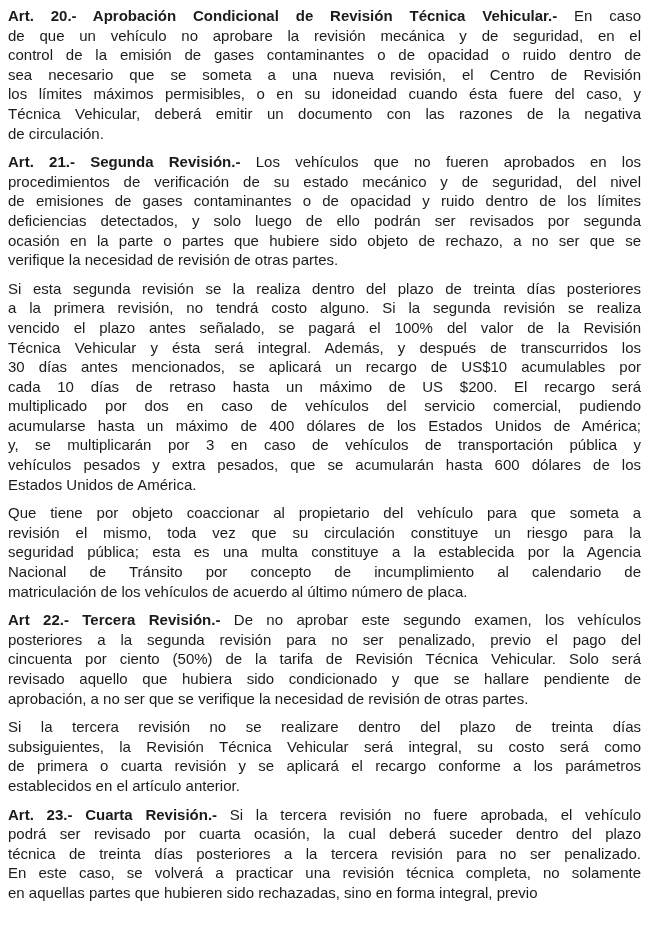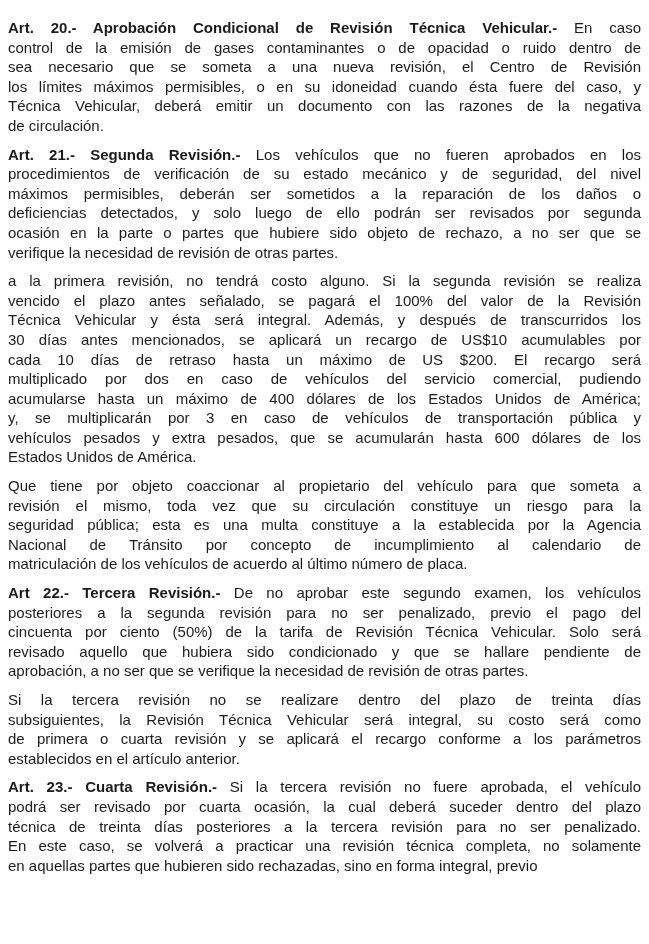--- a/index.html
+++ b/index.html
@@ -14,21 +14,20 @@
   }
   .page {
     box-sizing: border-box;
     width: 649px;
     height: 792px;
     padding: 6px 8px 0 8px;
     background: #ffffff;
     font-family: "Liberation Sans", "DejaVu Sans", sans-serif;
     font-size: 15px;
     color: #1b1b1b;
-    margin-top: 12px;
     -webkit-font-smoothing: antialiased;
   }
   .para {
     margin: 0 0 9px 0;
   }
   .line {
     line-height: 19.6px;
     text-align: justify;
     text-align-last: justify;
     white-space: normal;
@@ -40,35 +39,37 @@
     font-weight: bold;
   }
 </style>
 </head>
 <body>
 
 <div class="page">
   <div id="doc">
       <div class="para">
         <div class="line"><b>Art. 20.- Aprobación Condicional de Revisión Técnica Vehicular.-</b> En caso</div>
+        <div class="line">de que un vehículo no aprobare la revisión mecánica y de seguridad, en el</div>
         <div class="line">control de la emisión de gases contaminantes o de opacidad o ruido dentro de</div>
         <div class="line">sea necesario que se someta a una nueva revisión, el Centro de Revisión</div>
         <div class="line">los límites máximos permisibles, o en su idoneidad cuando ésta fuere del caso, y</div>
         <div class="line">Técnica Vehicular, deberá emitir un documento con las razones de la negativa</div>
         <div class="line last">de circulación.</div>
       </div>
       <div class="para">
         <div class="line"><b>Art. 21.- Segunda Revisión.-</b> Los vehículos que no fueren aprobados en los</div>
         <div class="line">procedimientos de verificación de su estado mecánico y de seguridad, del nivel</div>
-        <div class="line">máximos permisibles, deberán ser sometidos a la reparación de los daños o</div>
+        <div class="line">de emisiones de gases contaminantes o de opacidad y ruido dentro de los límites</div>
         <div class="line">deficiencias detectados, y solo luego de ello podrán ser revisados por segunda</div>
         <div class="line">ocasión en la parte o partes que hubiere sido objeto de rechazo, a no ser que se</div>
         <div class="line last">verifique la necesidad de revisión de otras partes.</div>
       </div>
       <div class="para">
+        <div class="line">Si esta segunda revisión se la realiza dentro del plazo de treinta días posteriores</div>
         <div class="line">a la primera revisión, no tendrá costo alguno. Si la segunda revisión se realiza</div>
         <div class="line">vencido el plazo antes señalado, se pagará el 100% del valor de la Revisión</div>
         <div class="line">Técnica Vehicular y ésta será integral. Además, y después de transcurridos los</div>
         <div class="line">30 días antes mencionados, se aplicará un recargo de US$10 acumulables por</div>
         <div class="line">cada 10 días de retraso hasta un máximo de US $200. El recargo será</div>
         <div class="line">multiplicado por dos en caso de vehículos del servicio comercial, pudiendo</div>
         <div class="line">acumularse hasta un máximo de 400 dólares de los Estados Unidos de América;</div>
         <div class="line">y, se multiplicarán por 3 en caso de vehículos de transportación pública y</div>
         <div class="line">vehículos pesados y extra pesados, que se acumularán hasta 600 dólares de los</div>
         <div class="line last">Estados Unidos de América.</div>

